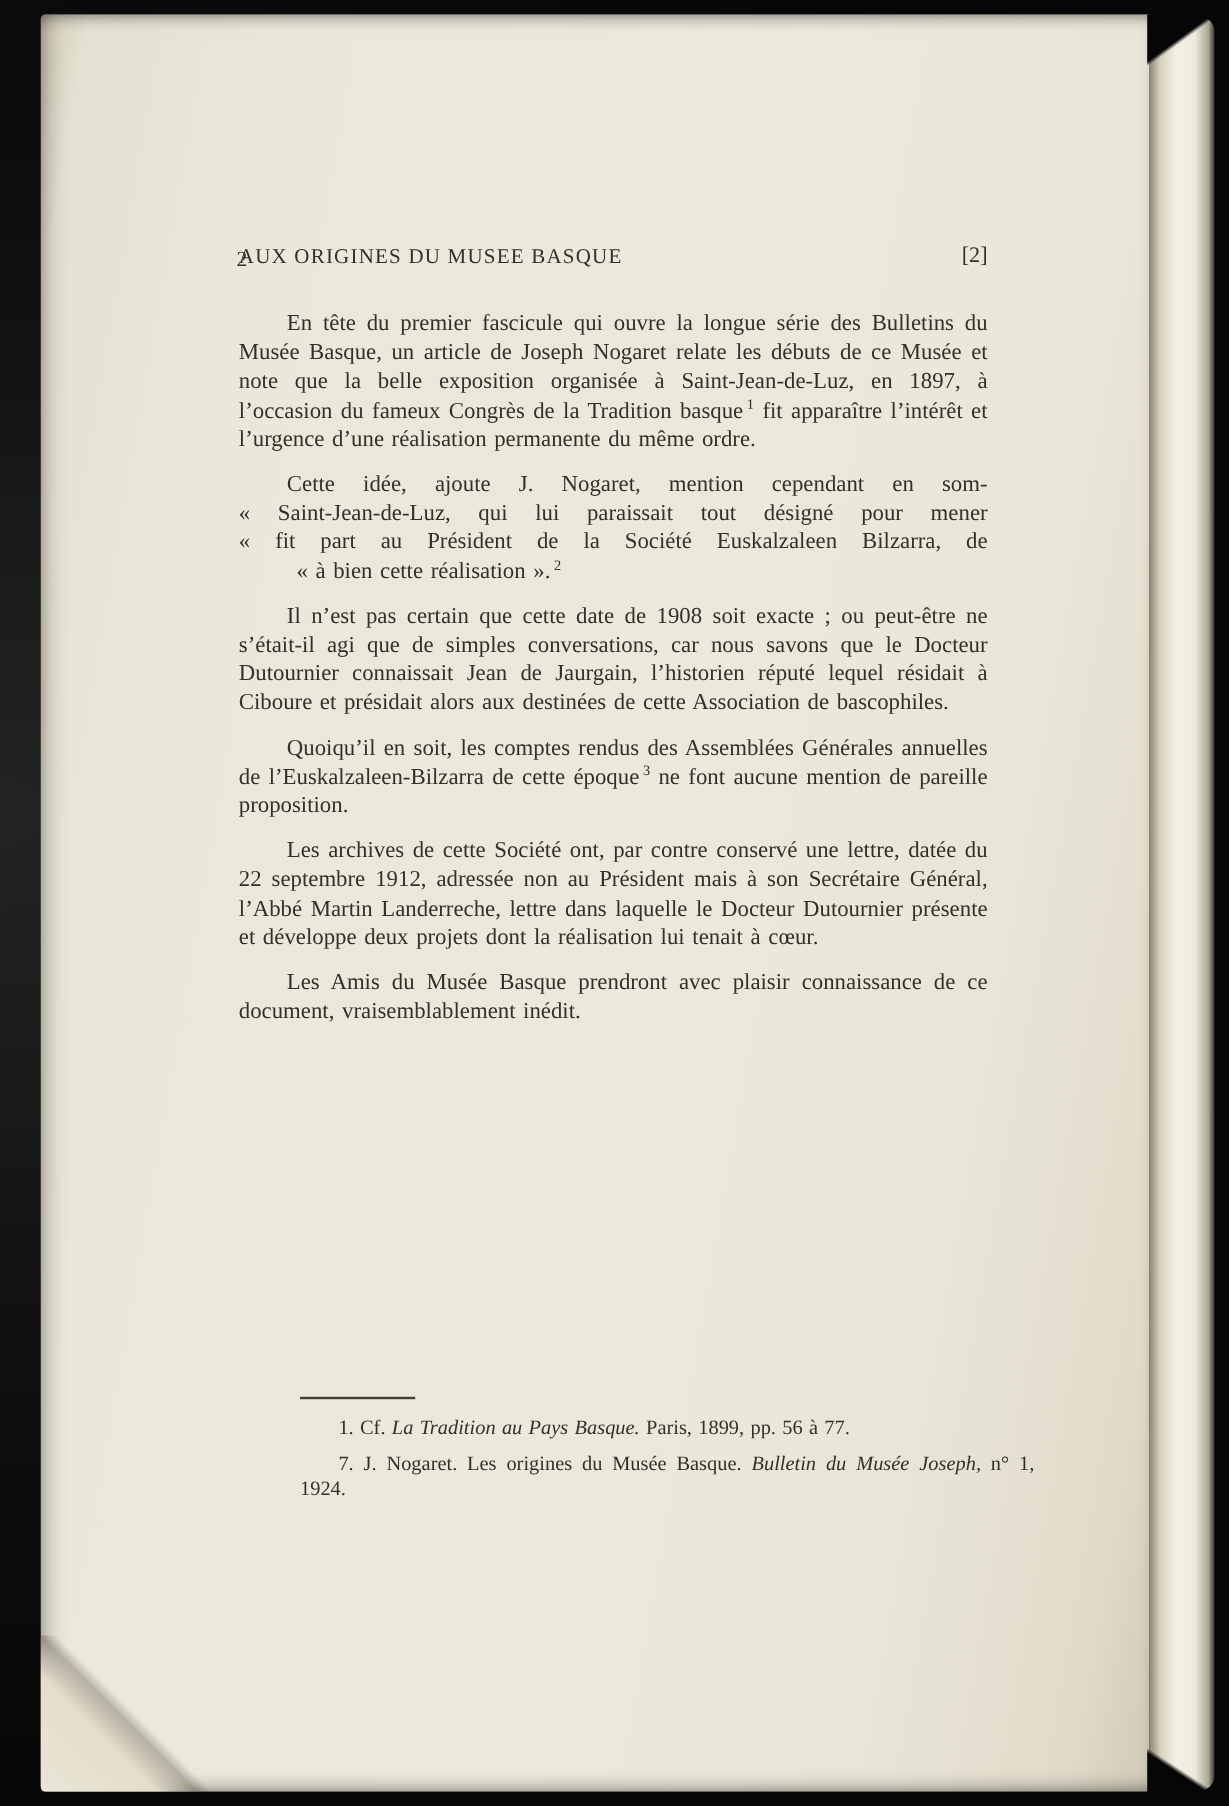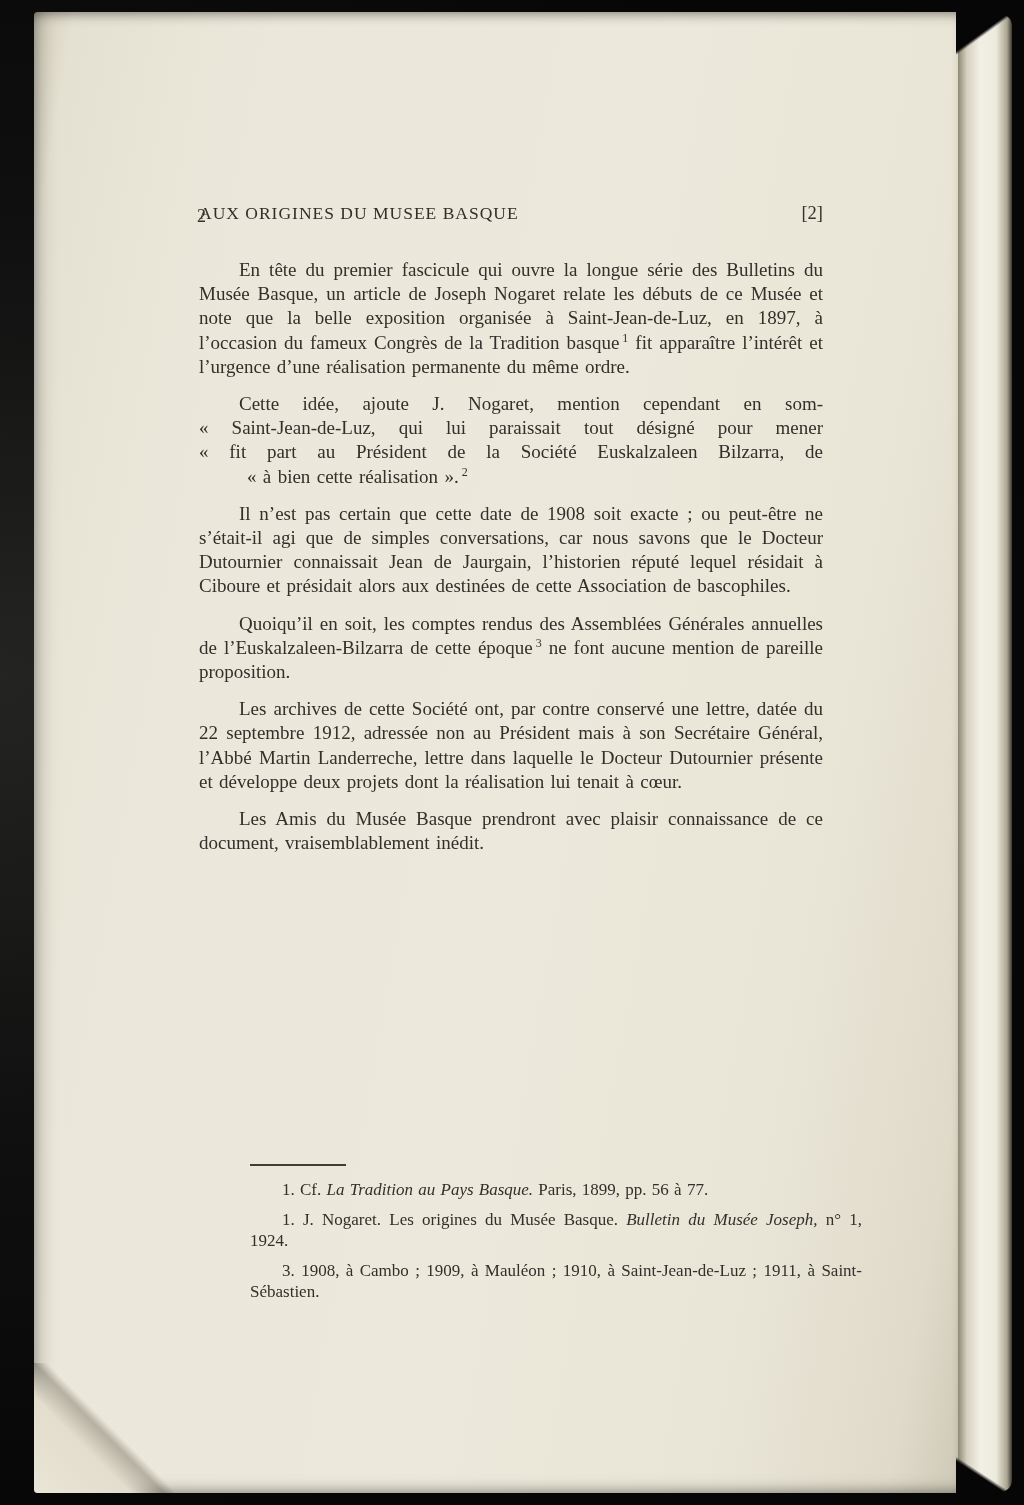--- a/index.html
+++ b/index.html
@@ -195,23 +195,22 @@
       <p class="para">Les Amis du Musée Basque prendront avec plaisir connaissance de ce document, vraisemblablement inédit.</p>
 
 
     </div>
 
     <div class="footnotes">
       <div class="fn-rule"></div>
 
       <p class="fn"><span>1. Cf. </span><em>La Tradition au Pays Basque.</em><span> Paris, 1899, pp. 56 à 77.</span></p>
 
-      <p class="fn"><span>1. J. Nogaret. Les origines du Musée Basque. </span><em>Bulletin du Musée Joseph,</em><span> n° 1, 1924.</span></p>
-
-      <p class="fn"><span>3. 1908, à Cambo ; 1909, à Mauléon ; 1910, à Saint-Jean-de-Luz ; 1911, à Saint-Sébastien.</span></p>
+      <p class="fn"><span>7. J. Nogaret. Les origines du Musée Basque. </span><em>Bulletin du Musée Joseph,</em><span> n° 1, 1924.</span></p>
+
     </div>
 
   </div>
 
   <div class="edge-strip"></div>
   <div class="edge-wedge-top"></div>
   <div class="edge-wedge-bottom"></div>
   <div class="page-curl"></div>
 
 </div>

